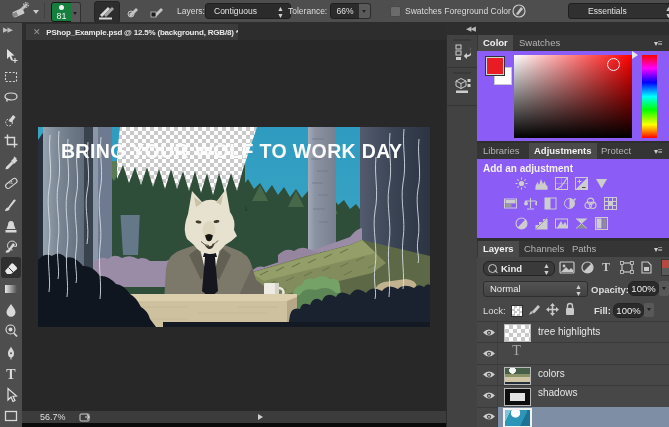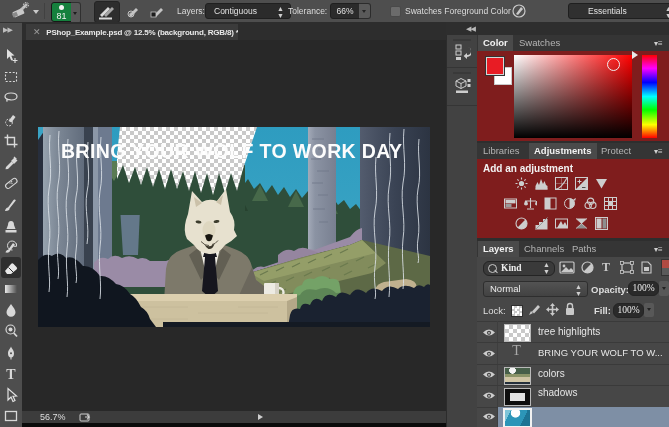--- a/index.html
+++ b/index.html
@@ -24,24 +24,24 @@
 #status{left:22px;top:411px;width:424px;height:12px;background:#3c3c3c;color:#dfdfdf;font-size:9px;}
 #blackstrip{left:22px;top:423px;width:424px;height:4px;background:#0b0b0b;}
 
 #topband{left:446px;top:22px;width:223px;height:13px;background:#2e2e2e;}
 #strip{left:446px;top:35px;width:31px;height:392px;background:#424242;border-left:1px solid #2c2c2c;border-right:1px solid #2c2c2c;}
 
 .tabsrow{position:absolute;left:477px;width:192px;height:16px;background:#353535;}
 .ptab{position:absolute;top:0;height:16px;font-size:9.5px;line-height:16px;color:#b4b4b4;padding:0 5px;}
 .ptab.act{background:#4a4a4a;color:#f2f2f2;font-weight:bold;}
 .pmenu{position:absolute;right:3px;top:4px;width:12px;height:9px;color:#cfcfcf;font-size:8px;line-height:9px;}
-.pbody{position:absolute;left:477px;width:192px;background:#7f1d1d;}
+.pbody{position:absolute;left:477px;width:192px;background:#8b5cf6;}
 .gap{position:absolute;left:477px;width:192px;background:#2e2e2e;}
 
-.box{position:absolute;background:#2a2a2a;border:1px solid #242424;border-radius:6px;color:#ececec;font-size:9.5px;font-family:Liberation Serif, serif;}
+.box{position:absolute;background:#2a2a2a;border:1px solid #242424;border-radius:6px;color:#ececec;font-size:9.5px;}
 .lbl{position:absolute;color:#dedede;font-size:9.5px;}
 .chk4{background-image:conic-gradient(#c9c9c9 90deg,#fff 90deg 180deg,#c9c9c9 180deg 270deg,#fff 270deg);background-size:8px 8px;}
 </style></head>
 <body>
 
 <div class="abs" id="opts">
   <svg class="abs" style="left:10px;top:2px" width="22" height="18" viewBox="0 0 22 18">
     <rect x="3" y="8" width="11" height="6" rx="1" transform="rotate(-24 8 11)" fill="#c9c9c9"></rect>
     <rect x="2.2" y="10.5" width="5" height="4" transform="rotate(-24 5 12)" fill="#8a8a8a"></rect>
     <path d="M10 7 L16 1 L18 3 L13 8 Z" fill="#bdbdbd"></path>
@@ -510,21 +510,20 @@
     <div class="abs chk4" style="left:27px;top:3px;width:25px;height:16px;border:1px solid #b9b9b9"></div>
     <div class="abs" style="left:61px;top:0;line-height:22px;white-space:nowrap">tree highlights</div>
     <div class="abs" style="left:0;top:21px;width:192px;height:1px;background:#3a3a3a"></div>
 
     <svg class="abs" style="left:5px;top:28px" width="14" height="9" viewBox="0 0 14 9">
         <path d="M1 4.5 Q7 -1.5 13 4.5 Q7 10.5 1 4.5 Z" fill="#cdcdcd"></path>
         <circle cx="7" cy="4.8" r="2.1" fill="#474747"></circle>
         <circle cx="7" cy="4.8" r="0.9" fill="#cdcdcd"></circle>
       </svg>
     <div class="abs" style="left:27px;top:22px;width:25px;height:16px;text-align:center;font-family:'Liberation Serif',serif;font-size:14px;color:#a9a9a9;line-height:16px">T</div>
-    <div class="abs" style="left:61px;top:21px;line-height:22px;font-size:9.5px;white-space:nowrap">BRING YOUR WOLF TO W...</div>
     <div class="abs" style="left:0;top:42.5px;width:192px;height:1px;background:#3a3a3a"></div>
 
     <svg class="abs" style="left:5px;top:49px" width="14" height="9" viewBox="0 0 14 9">
         <path d="M1 4.5 Q7 -1.5 13 4.5 Q7 10.5 1 4.5 Z" fill="#cdcdcd"></path>
         <circle cx="7" cy="4.8" r="2.1" fill="#474747"></circle>
         <circle cx="7" cy="4.8" r="0.9" fill="#cdcdcd"></circle>
       </svg>
     <div class="abs" style="left:27px;top:46px;width:25px;height:16px;border:1px solid #b9b9b9;background:radial-gradient(circle at 30% 15%,#f5f5f5 0 14%,rgba(0,0,0,0) 16%),linear-gradient(180deg,#475f49 0 40%,#8b9468 40% 55%,#d0c5a4 55% 85%,#232e3a 85%)"></div>
     <div class="abs" style="left:61px;top:42px;line-height:22px">colors</div>
     <div class="abs" style="left:0;top:64px;width:192px;height:1px;background:#3a3a3a"></div>

